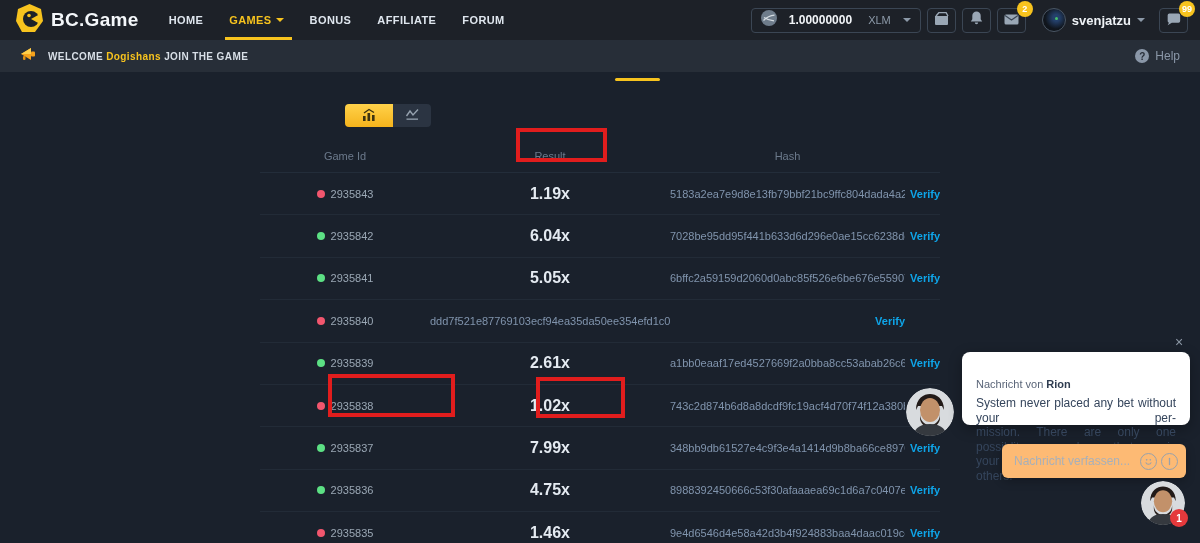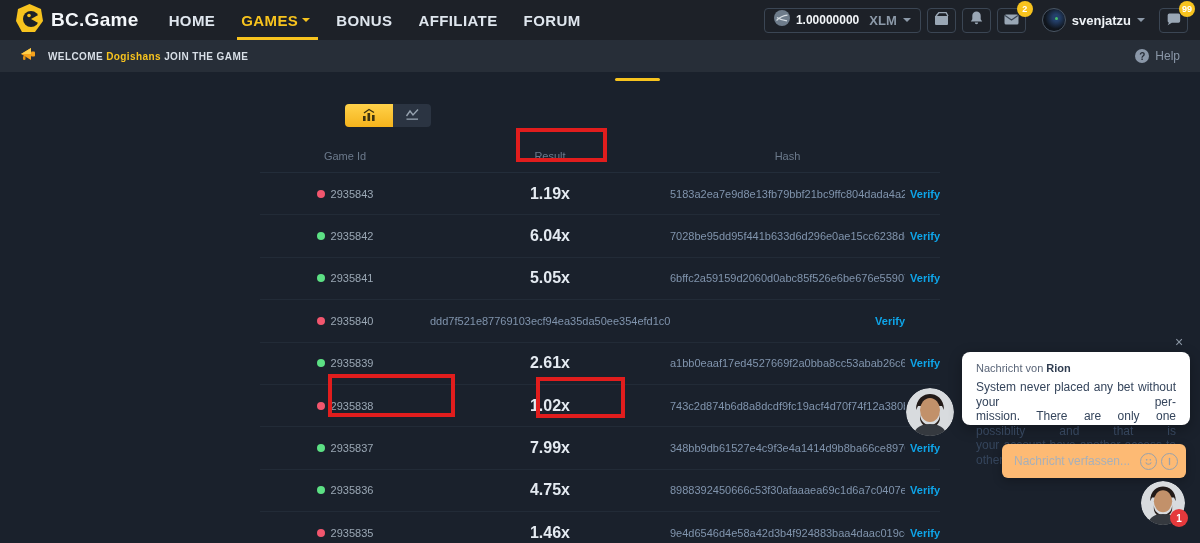--- a/index.html
+++ b/index.html
@@ -11,32 +11,32 @@
   }
   
   .topnav {
     position:absolute; left:0; top:0; width:1200px; height:40px;
     background:#1d2128; display:flex; z-index:20;
   }
   .logo { display:flex; align-items:center; margin-left:16px; gap:8px; }
   .brand-name { color:#f4f7fa; font-size:19px; font-weight:bold; letter-spacing:.3px; }
   .nav-items { display:flex; align-items:center; gap:26px; margin-left:30px; height:40px; }
   .nav-item { position:relative; display:flex; align-items:center; gap:4px; height:40px;
-    color:#dfe6ee; font-size:15px; font-weight:bold; letter-spacing:.4px; cursor:pointer; }
+    color:#dfe6ee; font-size:11px; font-weight:bold; letter-spacing:.4px; cursor:pointer; }
   .nav-item.active { color:#f7c31e; }
   .nav-item.active::after { content:""; position:absolute; left:-4px; right:-8px; bottom:0;
     height:3px; background:#f7c31e; }
   .caret { width:0; height:0; border-left:4px solid transparent; border-right:4px solid transparent;
     border-top:4px solid #f7c31e; }
   .caret.grey { border-top-color:#8c99a8; }
   .top-right { margin-left:auto; margin-right:12px; display:flex; align-items:center; gap:6px; }
-  .balance-pill { display:flex; align-items:center; gap:6px; height:25px; padding:0 9px;
+  .balance-pill { display:flex; align-items:center; gap:12px; height:25px; padding:0 9px;
     border:1px solid #3b4654; border-radius:4px; cursor:pointer; }
   .balance-amount { color:#f2f5f8; font-size:12px; font-weight:bold; }
-  .balance-currency { color:#8c99a8; font-size:13px; font-weight:bold; margin-left:4px; }
+  .balance-currency { color:#8c99a8; font-size:11px; font-weight:normal; margin-left:4px; }
   .icon-btn { position:relative; width:29px; height:25px; border:1px solid #3b4654; border-radius:4px;
     display:flex; align-items:center; justify-content:center; cursor:pointer; }
   .badge { position:absolute; top:-8px; right:-8px; min-width:16px; height:16px; padding:0 3px;
     border-radius:9px; background:#f7c31e; color:#fff; font-size:9px; font-weight:bold;
     display:flex; align-items:center; justify-content:center; }
   .user-chip { display:flex; align-items:center; gap:6px; margin-left:10px; cursor:pointer; }
   .user-avatar { width:24px; height:24px; border-radius:50%; border:1px solid #4a5664;
     background:radial-gradient(circle at 60% 40%, #24406b 0 18%, #10151c 60%); position:relative; }
   .user-avatar::after{ content:""; position:absolute; left:12px; top:8px; width:3px; height:3px;
     border-radius:50%; background:#46c06a; }
@@ -73,21 +73,21 @@
   .anno { position:absolute; border:4px solid #e11d1d; z-index:30; pointer-events:none; }
   .anno-result-header { left:516px; top:128px; width:91px; height:34px; }
   .anno-game-id { left:328px; top:374px; width:127px; height:43px; }
   .anno-result-value { left:536px; top:377px; width:89px; height:41px; }
   
   .mid-avatar { position:absolute; left:906px; top:388px; width:48px; height:48px; border-radius:50%;
     overflow:hidden; z-index:25; }
   .chat-close { position:absolute; left:1171px; top:334px; width:16px; height:16px; z-index:26;
     color:#8d98a6; font-size:14px; line-height:16px; text-align:center; cursor:pointer; }
   .chat-card { position:absolute; left:962px; top:352px; width:228px; height:73px; background:#ffffff;
-    border-radius:8px; padding:10px 14px; z-index:26; box-shadow:0 4px 14px rgba(0,0,0,.3); }
+    border-radius:8px; padding:26px 14px; z-index:26; box-shadow:0 4px 14px rgba(0,0,0,.3); }
   .chat-from { font-size:11px; color:#5a6578; }
   .chat-from b { color:#2f3c50; }
   .chat-msg { margin-top:6px; font-size:12px; line-height:14.6px; color:#35455c; }
   .chat-msg .msg-line { text-align:justify; }
   .chat-msg .msg-line.fill { text-align-last:justify; }
   .chat-input-box { position:absolute; left:1002px; top:444px; width:184px; height:34px; background:#fdba74;
     border-radius:6px; display:flex; align-items:center; padding:0 8px 0 12px; z-index:26;
     box-shadow:0 3px 10px rgba(0,0,0,.25); }
   .chat-input { flex:1; min-width:0; border:none; outline:none; font-size:12px;
     font-family:"Liberation Sans","DejaVu Sans",sans-serif; color:#444; background:transparent; }

